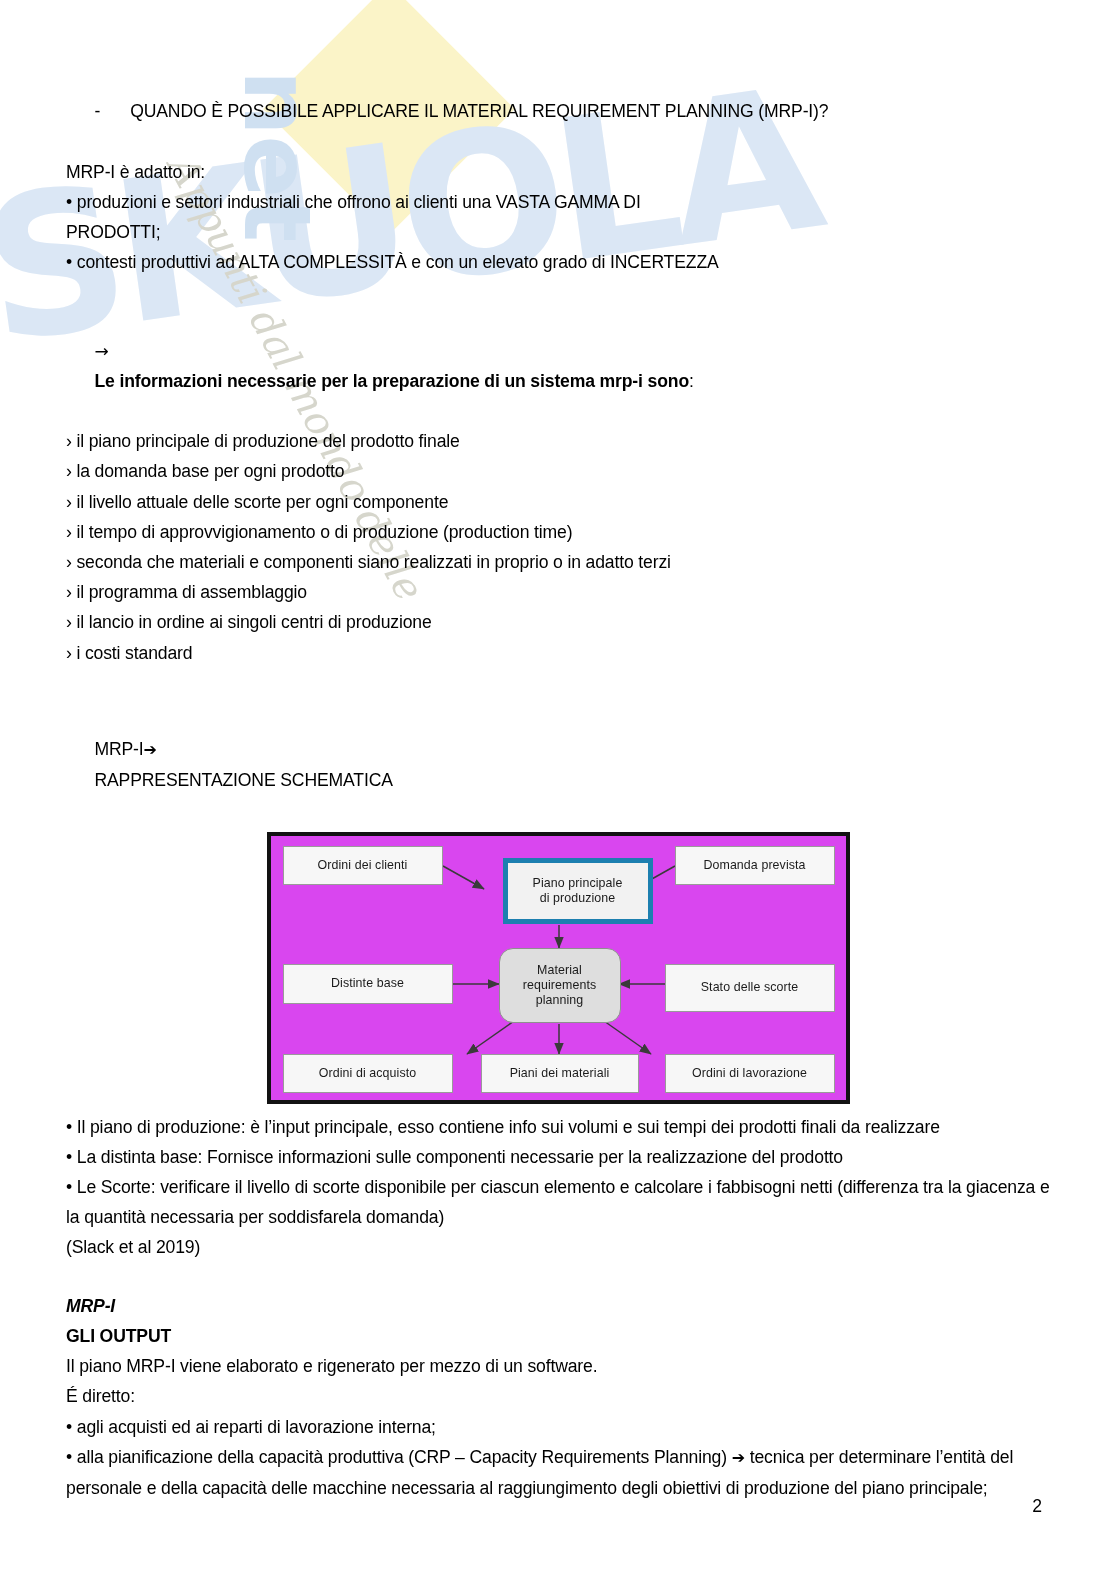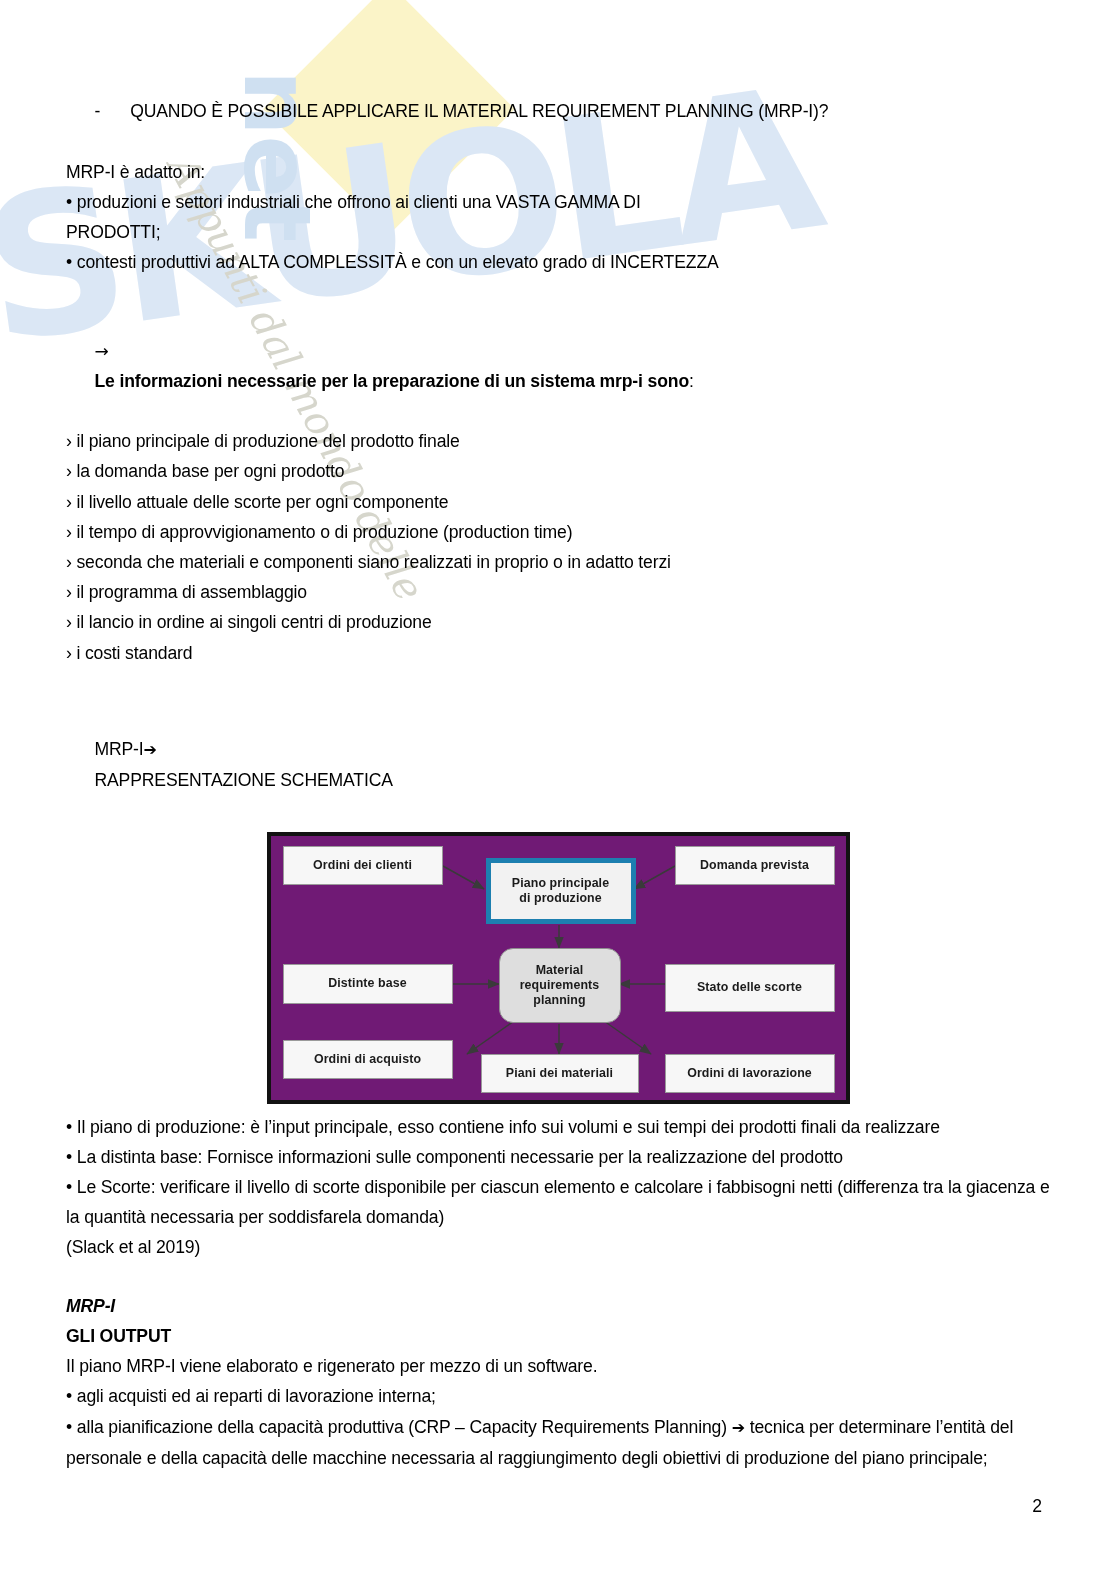--- a/index.html
+++ b/index.html
@@ -116,44 +116,44 @@
     position: relative;
     z-index: 2;
     margin: 6px 0 0 0;
     display: flex;
     justify-content: center;
   }
   #diagram {
     position: relative;
     width: 583px;
     height: 272px;
-    background: #701a75;
+    background: #d946ef;
     border: 4px solid #121212;
     box-sizing: border-box;
-    font-weight: bold;
   }
   #diagram svg { position: absolute; left: 0; top: 0; }
   .dbox {
     position: absolute;
     box-sizing: border-box;
     background: #f7f7f7;
     border: 1px solid #9a9a9a;
     display: flex;
     align-items: center;
     justify-content: center;
     text-align: center;
     font-family: "Liberation Sans", sans-serif;
     font-size: 12.4px;
     color: #1b1b1b;
     line-height: 15px;
     letter-spacing: 0.1px;
   }
   .dbox.highlight {
     border: 5px solid #1d7fb0;
     background: #f2f2f2;
+    margin-left: 17px;
   }
   .dbox.rounded {
     border-radius: 14px;
     background: #dedede;
     border: 1px solid #8f8f8f;
   }
 
   
   #page-number {
     position: absolute;
@@ -243,40 +243,41 @@
       <div class="dbox" style="left:404px; top:10px; width:160px; height:39px;">Domanda prevista</div>
 
       <div class="dbox" style="left:12px; top:128px; width:170px; height:40px;">Distinte base</div>
 
       <div class="dbox rounded" style="left:228px; top:112px; width:122px; height:75px; white-space:pre-line;">Material
 requirements
 planning</div>
 
       <div class="dbox" style="left:394px; top:128px; width:170px; height:48px;">Stato delle scorte</div>
 
-      <div class="dbox" style="left:12px; top:204px; width:170px; height:39px;">Ordini di acquisto</div>
+      <div class="dbox" style="left:12px; top:218px; width:170px; height:39px;">Ordini di acquisto</div>
 
       <div class="dbox" style="left:210px; top:218px; width:158px; height:39px;">Piani dei materiali</div>
 
       <div class="dbox" style="left:394px; top:218px; width:170px; height:39px;">Ordini di lavorazione</div>
     </div>
   </div>
 
   <div id="content" style="padding-top:8px;">
 
     <div class="para">• Il piano di produzione: è l’input principale, esso contiene info sui volumi e sui tempi dei prodotti finali da realizzare</div>
     <div class="para">• La distinta base: Fornisce informazioni sulle componenti necessarie per la realizzazione del prodotto</div>
     <div class="para">• Le Scorte: verificare il livello di scorte disponibile per ciascun elemento e calcolare i fabbisogni netti (differenza tra la giacenza e la quantità necessaria per soddisfarela domanda)</div>
     <div class="line">(Slack et al 2019)</div>
 
     <div class="spacer-md"></div>
 
     <div class="line bolditalic">MRP-I</div>
     <div class="line bold">GLI OUTPUT</div>
     <div class="line">Il piano MRP-I viene elaborato e rigenerato per mezzo di un software.</div>
+    <div class="line">É diretto:</div>
     <div class="line">• agli acquisti ed ai reparti di lavorazione interna;</div>
     <div class="para">
       <span>• alla pianificazione della capacità produttiva (CRP – Capacity Requirements Planning)</span>
       <span class="arrow-solid">➔</span>
       <span>tecnica per determinare l’entità del personale e della capacità delle macchine necessaria al raggiungimento degli obiettivi di produzione del piano principale;</span>
     </div>
   </div>
 
   <div id="page-number">2</div>
 </div>

